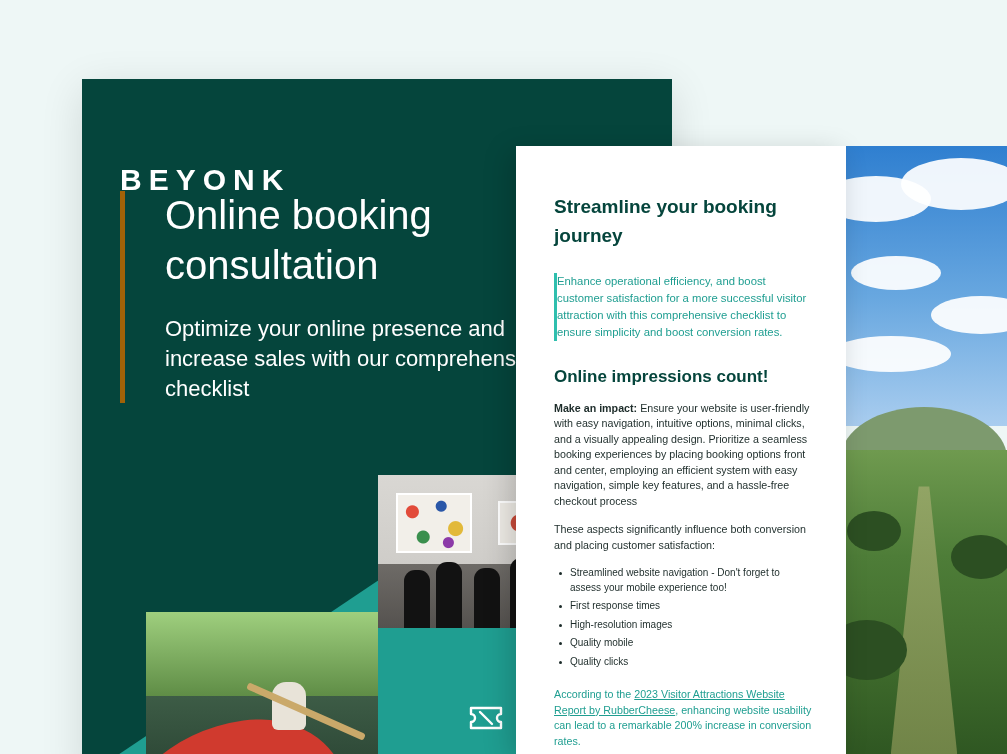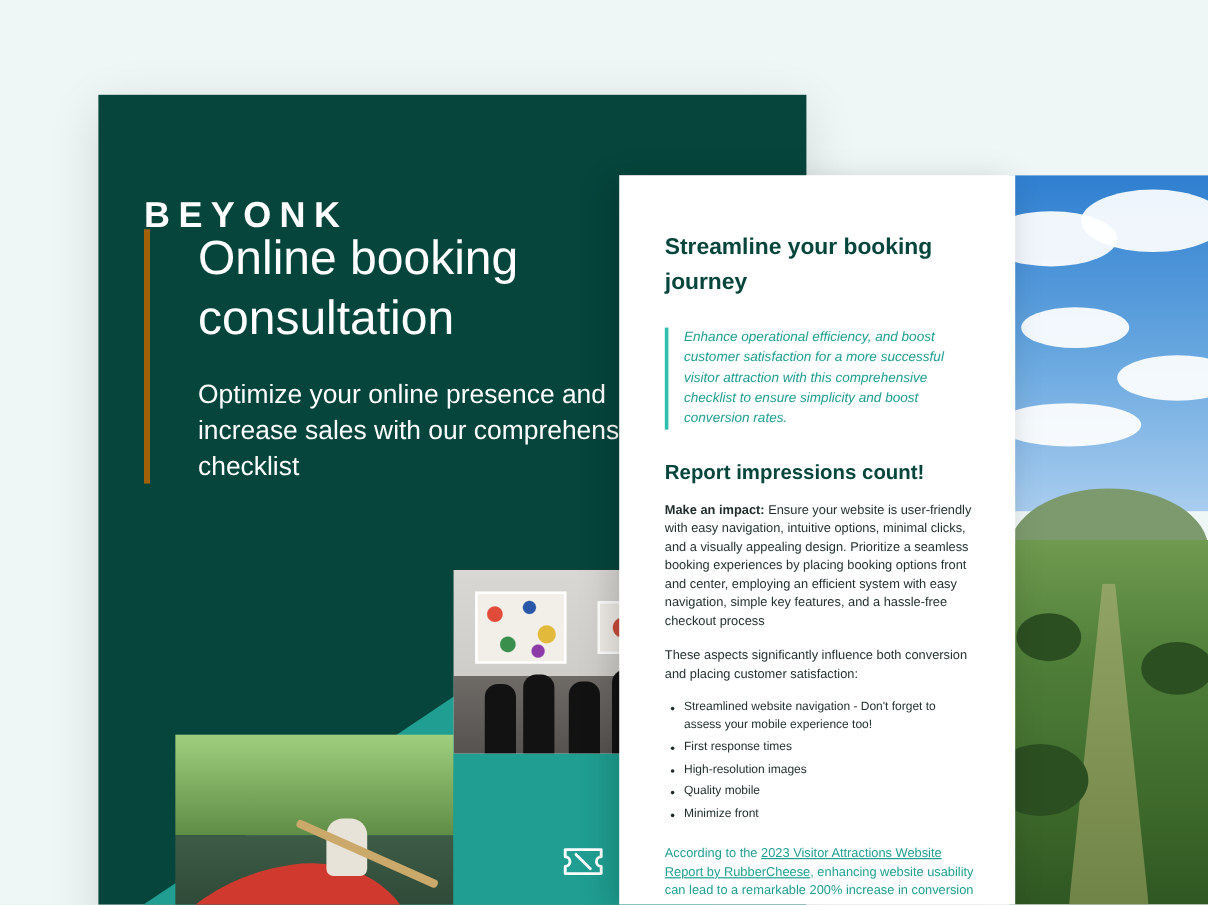--- a/index.html
+++ b/index.html
@@ -201,23 +201,21 @@
   .h-streamline {
     color: #05453c;
     font-size: 19px;
     line-height: 1.55;
     font-weight: bold;
     margin: 0 0 22px 0;
   }
 
   .callout {
     border-left: 3px solid #2fbfae;
-    padding-left: 13px;
     margin: 0 0 26px 0;
-    font-style: italic;
   }
   .callout p {
     margin: 0;
     color: #1f9e91;
     font-size: 11.3px;
     line-height: 1.5;
   }
 
   .h-first {
     color: #05453c;
@@ -374,31 +372,31 @@
   </div>
 
   <div class="inner">
     <div class="inner-pad">
       <h2 class="h-streamline">Streamline your booking journey</h2>
 
       <div class="callout">
         <p>Enhance operational efficiency, and boost customer satisfaction for a more successful visitor attraction with this comprehensive checklist to ensure simplicity and boost conversion rates.</p>
       </div>
 
-      <h3 class="h-first">Report impressions count!</h3>
+      <h3 class="h-first">Online impressions count!</h3>
 
       <p class="body-p"><b>Make an impact:</b><span> Ensure your website is user-friendly with easy navigation, intuitive options, minimal clicks, and a visually appealing design. Prioritize a seamless booking experiences by placing booking options front and center, employing an efficient system with easy navigation, simple key features, and a hassle-free checkout process</span></p>
 
       <p class="body-p">These aspects significantly influence both conversion and placing customer satisfaction:</p>
 
       <ul class="bullets">
         <li>Streamlined website navigation - Don't forget to assess your mobile experience too!</li>
         <li>First response times</li>
         <li>High-resolution images</li>
         <li>Quality mobile</li>
-        <li>Minimize front</li>
+        <li>Quality clicks</li>
       </ul>
 
       <p class="src-p"><span>According to the </span><a href="#">2023 Visitor Attractions Website Report by RubberCheese</a><span>, enhancing website usability can lead to a remarkable 200% increase in conversion rates.</span></p>
     </div>
   </div>
 
 </div>
 
 </body></html>

